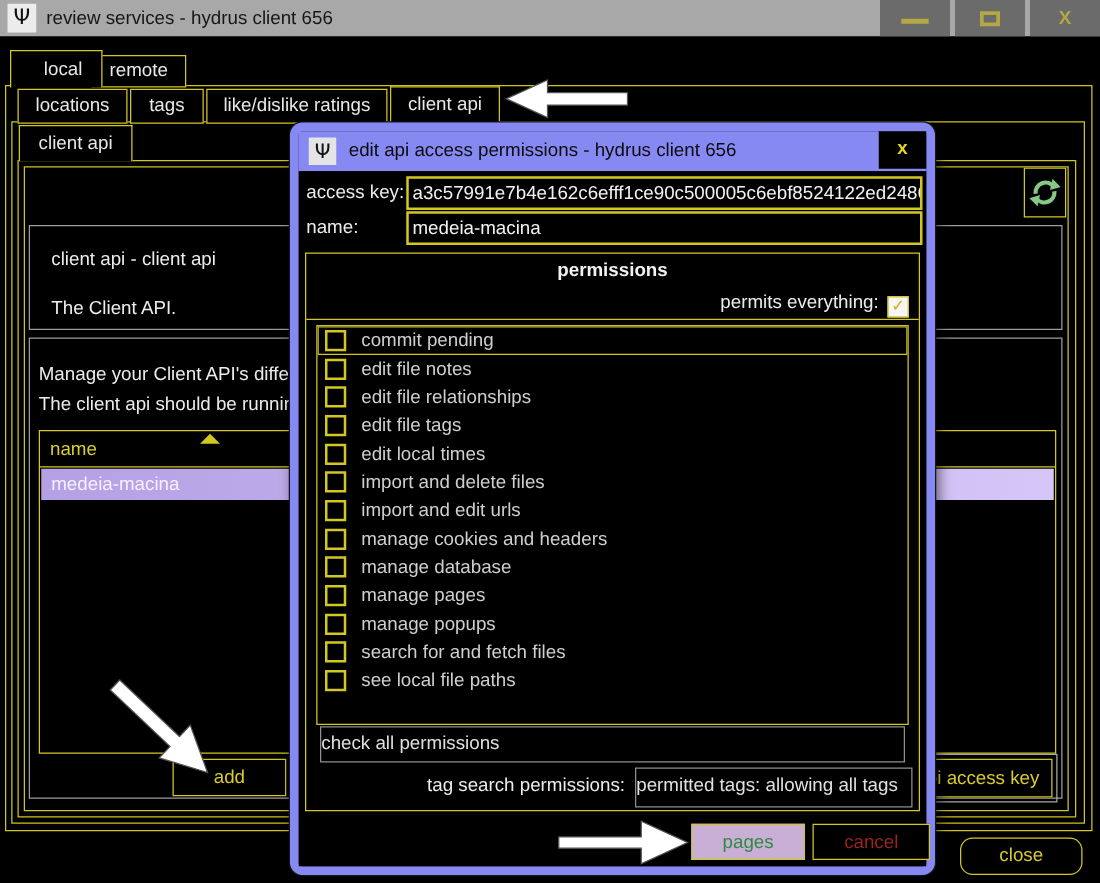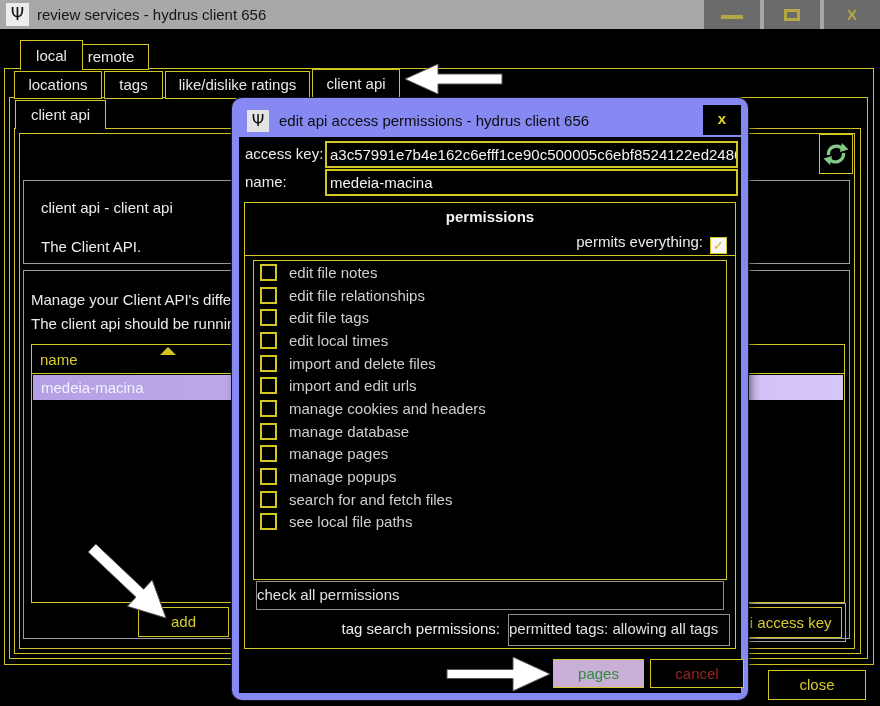--- a/index.html
+++ b/index.html
@@ -82,21 +82,21 @@
     <div class="winbtn cls">
         <div class="glyph-x">X</div>
       </div>
   </div>
 
   <div class="pane" style="left:4px;top:68px;width:868px;height:595px;"></div>
   <div class="pane" style="left:9px;top:97px;width:857px;height:560px;"></div>
   <div class="pane" style="left:14px;top:128px;width:845px;height:524px;"></div>
   <div class="pane" style="left:19px;top:133px;width:834px;height:514px;"></div>
 
-  <div class="tab sel" style="left:20px;top:40px;width:61px;height:29px;line-height:29px;">
+  <div class="tab sel" style="left:8px;top:40px;width:61px;height:29px;line-height:29px;padding-left:11px;">
       <span>local</span>
     </div>
   <div class="tab" style="left:73px;top:44px;width:74px;height:24px;line-height:24px;">
       <span>remote</span>
     </div>
 
   <div class="tab" style="left:14px;top:71px;width:86px;height:26px;line-height:26px;">
       <span>locations</span>
     </div>
   <div class="tab" style="left:104px;top:71px;width:57px;height:26px;line-height:26px;">
@@ -136,41 +136,45 @@
     <div class="txt" style="left:7px;top:44px;color:#ececec;">The client api should be runnin</div>
     <div class="listtable" style="left:7px;top:73px;">
       <div class="hdr">name</div>
       <div class="sortarrow"></div>
       <div class="selrow">medeia-macina</div>
     </div>
     <div class="ybtn" style="left:114px;top:336px;width:91px;height:30px;line-height:28px;box-sizing:border-box;">add</div>
     <div class="ybtn" style="left:707px;top:336px;width:111px;height:31px;line-height:29px;box-sizing:border-box;outline:1px solid #a8a8a8;outline-offset:3px;">pi access key</div>
   </div>
 
-  <div class="ybtn" style="left:768px;top:670px;width:98px;height:30px;line-height:28px;box-sizing:border-box;">close</div>
+  <div class="ybtn" style="left:768px;top:670px;width:98px;height:30px;line-height:28px;box-sizing:border-box;border-radius:10px;">close</div>
 
   <div class="dialog">
     <div class="dlg-titlebar">
       <div class="appicon">Ψ</div>
       <div class="ttl">edit api access permissions - hydrus client 656</div>
       <div class="dlg-close">x</div>
     </div>
     <div class="dlg-body">
       <div class="fldlabel" style="left:6px;top:8px;text-align:center;">access key:</div>
       <div class="fldinput" style="left:86px;top:4px;width:413px;height:27px;">a3c57991e7b4e162c6efff1ce90c500005c6ebf8524122ed2486e</div>
       <div class="fldlabel" style="left:6px;top:36px;">name:</div>
       <div class="fldinput" style="left:86px;top:32px;width:413px;height:27px;">medeia-macina</div>
 
       <div class="permpanel">
         <div class="permtitle">permissions</div>
         <div class="permeverything">
           <span>permits everything:</span><span class="cb-checked">✓</span>
         </div>
         <div class="permsep"></div>
         <div class="permlist">
+            <div class="perm-row focused">
+              <span class="perm-cb"></span>
+              <span class="perm-label">commit pending</span>
+            </div>
             <div class="perm-row">
               <span class="perm-cb"></span>
               <span class="perm-label">edit file notes</span>
             </div>
             <div class="perm-row">
               <span class="perm-cb"></span>
               <span class="perm-label">edit file relationships</span>
             </div>
             <div class="perm-row">
               <span class="perm-cb"></span>

